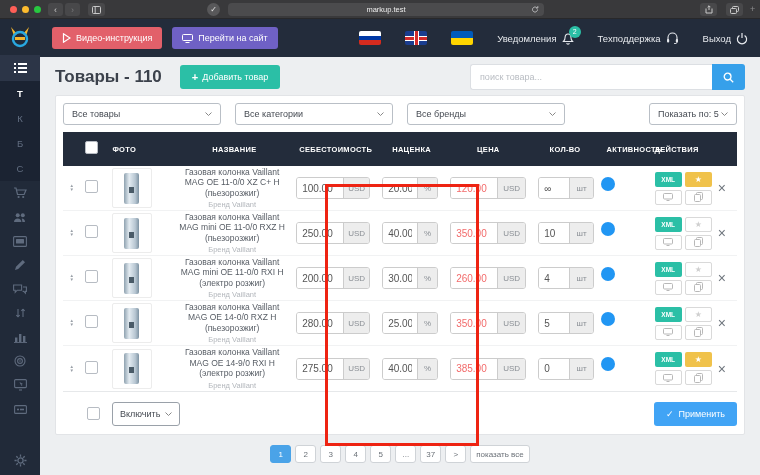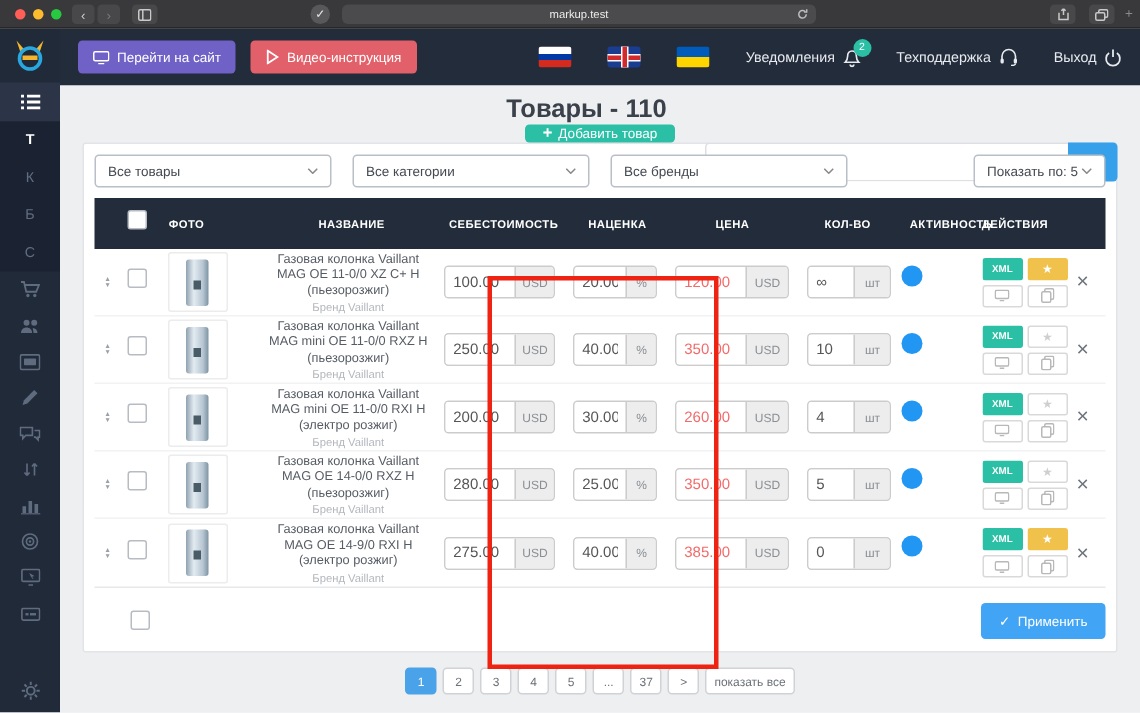--- a/index.html
+++ b/index.html
@@ -42,21 +42,21 @@
   .flag.uk { position:relative; background:#1a3d8f; }
   .flag.uk::before { content:""; position:absolute; left:0; top:5.5px; width:100%; height:3px; background:#d32b2b; box-shadow:0 0 0 1px #fff; }
   .flag.uk::after { content:""; position:absolute; left:9.5px; top:0; width:3px; height:100%; background:#d32b2b; box-shadow:0 0 0 1px #fff; }
   .flag.ua .b{ background:#005bbb; height:50%; } .flag.ua .y{ background:#ffd500; height:50%; }
   .nav-link { color:#e7eaee; font-size:9.5px; display:flex; align-items:center; gap:5px; cursor:pointer; }
   .bellwrap { position:relative; }
   .badge { position:absolute; top:-6px; right:-7px; min-width:12px; height:12px; border-radius:50%; background:#2bbfa6; color:#fff; font-size:7px; display:flex; align-items:center; justify-content:center; }
 
   
   .content { flex:1; background:#edeff1; padding:6px 15px 0; position:relative; }
-  .chead { height:28px; margin-bottom:4px; display:flex; align-items:center;flex-direction:column; }
+  .chead { height:28px; margin-bottom:4px; display:flex; align-items:center; }
   .ptitle { font-size:17px; font-weight:bold; color:#3b414b; margin-right:18px; }
   .add-btn { background:#2bbfa6; color:#fff; border:none; border-radius:3px; height:24px; padding:0 12px; font-size:9px; display:flex; align-items:center; gap:4px; cursor:pointer; font-family:inherit; }
   .add-plus { font-size:11px; font-weight:bold; }
   .searchwrap { margin-left:auto; display:flex; }
   .search-in { width:242px; height:26px; border:1px solid #dcdfe3; border-right:none; border-radius:3px 0 0 3px; padding:0 9px; font-size:9px; color:#555; font-family:inherit; outline:none; background:#fff; }
   .search-in::placeholder { color:#b8bcc2; }
   .search-btn { width:33px; height:26px; background:#36a0ea; border:none; border-radius:0 3px 3px 0; display:flex; align-items:center; justify-content:center; cursor:pointer; }
 
   .panel { background:#fff; border:1px solid #e2e4e7; border-radius:2px; padding:7px; }
   .filters { display:flex; height:22px; margin-bottom:7px; }
@@ -260,32 +260,32 @@
       <svg width="13" height="13" viewBox="0 0 13 13">
           <circle cx="6.5" cy="6.5" r="2.6" fill="none" stroke="currentColor" stroke-width="1.3"></circle>
           <path d="M6.5 .5v2.2M6.5 10.3v2.2M.5 6.5h2.2M10.3 6.5h2.2M2.3 2.3l1.5 1.5M9.2 9.2l1.5 1.5M10.7 2.3L9.2 3.8M3.8 9.2l-1.5 1.5" stroke="currentColor" stroke-width="1.3"></path>
         </svg>
     </div>
   </div>
 
   <div class="main">
 
     <div class="navbar">
+      <div class="nav-btn red">
+        <svg width="9" height="10" viewBox="0 0 9 10">
+            <path d="M1.5 .8v8.4L8 5z" fill="none" stroke="#fff" stroke-width="1.2"></path>
+          </svg>
+        <span>Видео-инструкция</span>
+      </div>
       <div class="nav-btn purple">
         <svg width="11" height="9" viewBox="0 0 11 9">
             <rect x="0.5" y="0.5" width="10" height="6" rx="1" fill="none" stroke="#fff"></rect>
             <line x1="3.5" y1="8.5" x2="7.5" y2="8.5" stroke="#fff"></line>
           </svg>
         <span>Перейти на сайт</span>
-      </div>
-      <div class="nav-btn red">
-        <svg width="9" height="10" viewBox="0 0 9 10">
-            <path d="M1.5 .8v8.4L8 5z" fill="none" stroke="#fff" stroke-width="1.2"></path>
-          </svg>
-        <span>Видео-инструкция</span>
       </div>
       <div class="nav-right">
         <span class="flag">
             <div style="background:#fff"></div>
             <div style="background:#0039a6"></div>
             <div style="background:#d52b1e"></div>
           </span>
         <span class="flag uk"></span>
         <span class="flag ua">
             <div class="b"></div>
@@ -685,20 +685,26 @@
                     </svg>
                   </span>
               </span>
             </span>
             <span class="c-x"><span class="xdel">×</span></span>
           </div>
         </div>
 
         <div class="bottombar">
           <span class="cb" style="margin-left:24px"></span>
+          <div class="bulk-sel">
+            <span>Включить</span>
+            <svg width="7" height="4" viewBox="0 0 7 4">
+                <path d="M.5.5l3 3 3-3" fill="none" stroke="#888"></path>
+              </svg>
+          </div>
           <button class="apply-btn">
             <span>✓</span>
             <span>Применить</span>
           </button>
         </div>
       </div>
 
       <div class="pager">
         <span class="pg active">1</span>
         <span class="pg">2</span>

